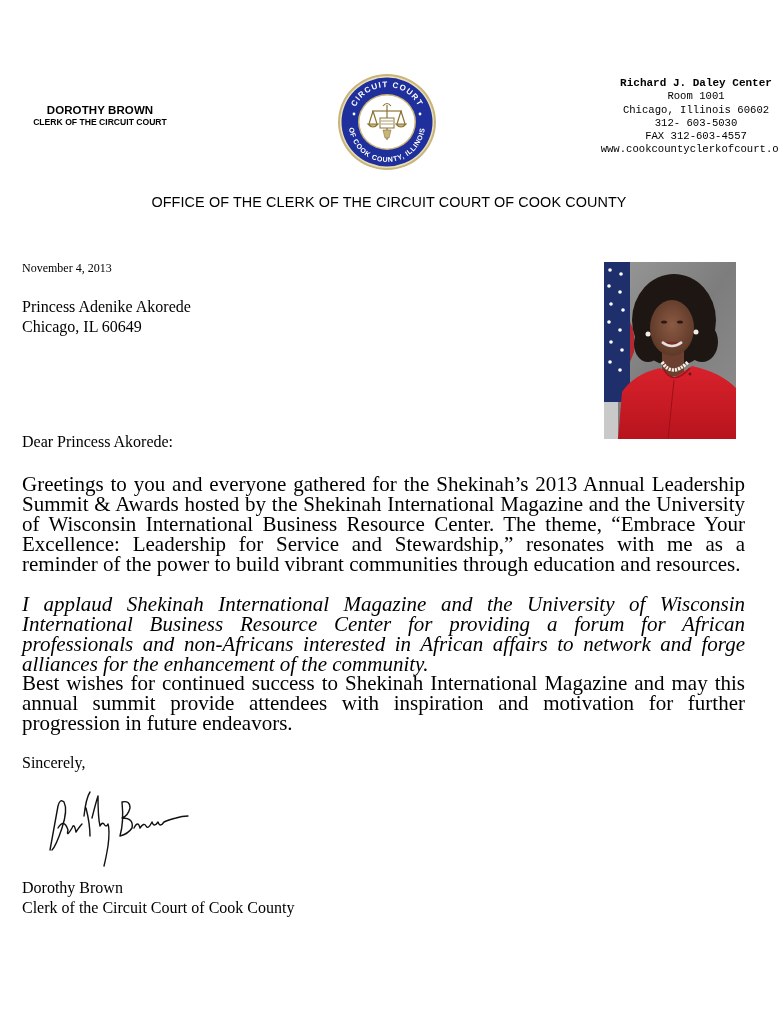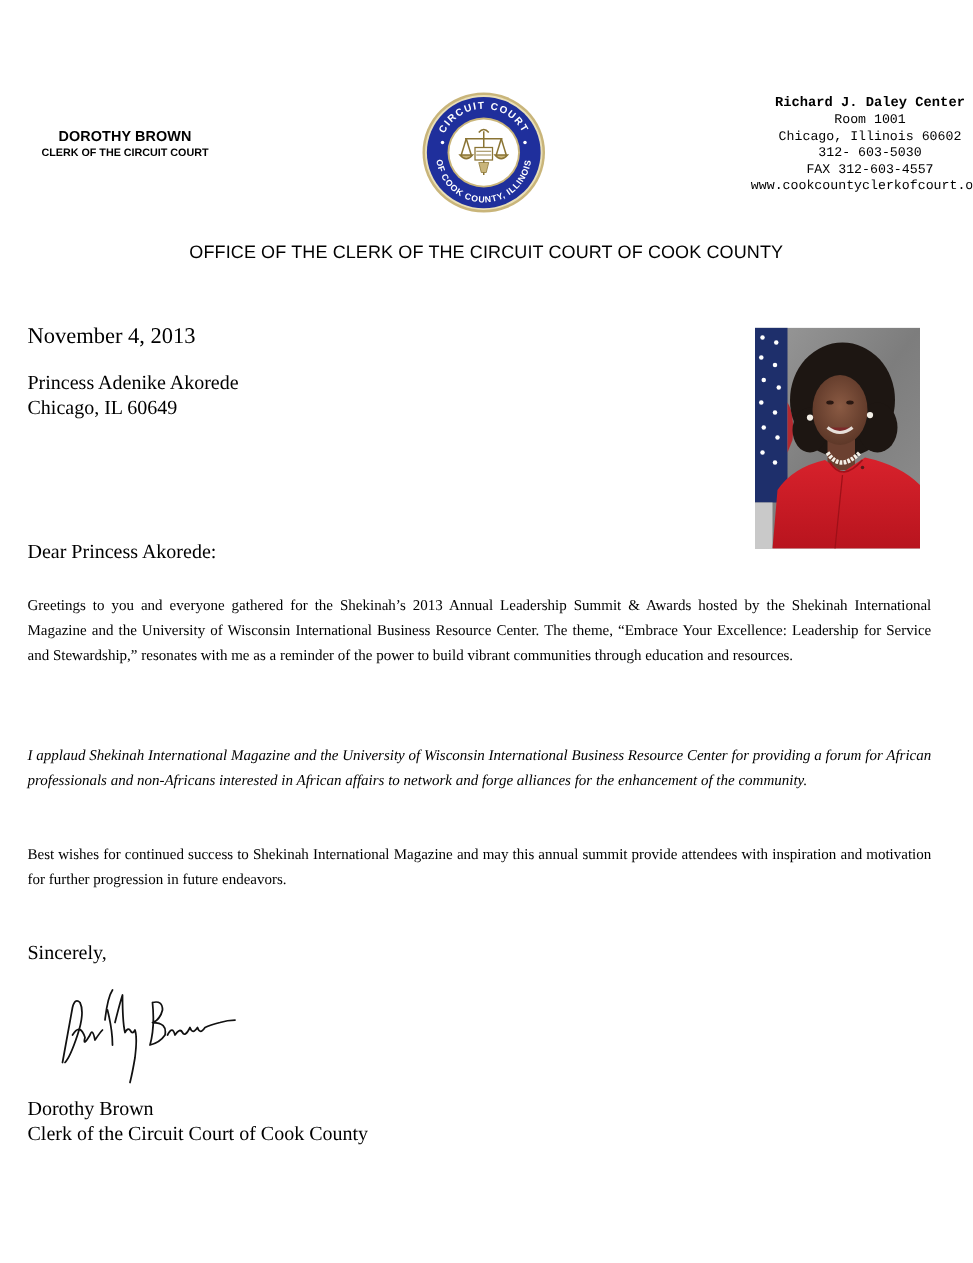--- a/index.html
+++ b/index.html
@@ -10,29 +10,29 @@
   .hdr-left .name { font-size: 11.5px; line-height: 14px; letter-spacing: 0.1px; }
   .hdr-left .title { font-size: 8.6px; line-height: 11px; }
 
   .seal { position: absolute; left: 336px; top: 72px; width: 102px; height: 100px; }
 
   .hdr-right { position: absolute; left: 596px; top: 77px; width: 200px; text-align: center; font-family: Liberation Mono, monospace; font-size: 10.6px; line-height: 13.3px; color: #000; }
   .hdr-right .bold { font-weight: bold; font-size: 11px; }
 
   .office-title { position: absolute; left: 0; width: 778px; top: 194px; text-align: center; font-family: "Liberation Sans", "DejaVu Sans", sans-serif; font-size: 14.4px; letter-spacing: 0.1px; }
 
-  .date { position: absolute; left: 22px; top: 258px; font-size: 18px; line-height: 20px; }
+  .date { position: absolute; left: 22px; top: 258px; font-size: 12px; line-height: 20px; }
 
   .address { position: absolute; left: 22px; top: 297px; font-size: 16px; line-height: 19.8px; }
 
   .photo { position: absolute; left: 604px; top: 262px; width: 132px; height: 177px; overflow: hidden; }
 
   .salutation { position: absolute; left: 22px; top: 432px; font-size: 16px; line-height: 20px; }
 
-  .para { position: absolute; left: 22px; width: 723px; font-size: 12px; line-height: 19.9px; text-align: justify; }
+  .para { position: absolute; left: 22px; width: 723px; font-size: 21px; line-height: 19.9px; text-align: justify; }
   .para.p1 { top: 475px; }
   .para.p2 { top: 595px; font-style: italic; }
   .para.p3 { top: 674px; }
 
   .closing { position: absolute; left: 22px; top: 753px; font-size: 16px; line-height: 20px; }
   .signature { position: absolute; left: 44px; top: 788px; width: 150px; height: 85px; }
   .sig-name { position: absolute; left: 22px; top: 878px; font-size: 16px; line-height: 20px; }
   .sig-title { position: absolute; left: 22px; top: 898px; font-size: 16px; line-height: 20px; }
 </style>
 </head>

